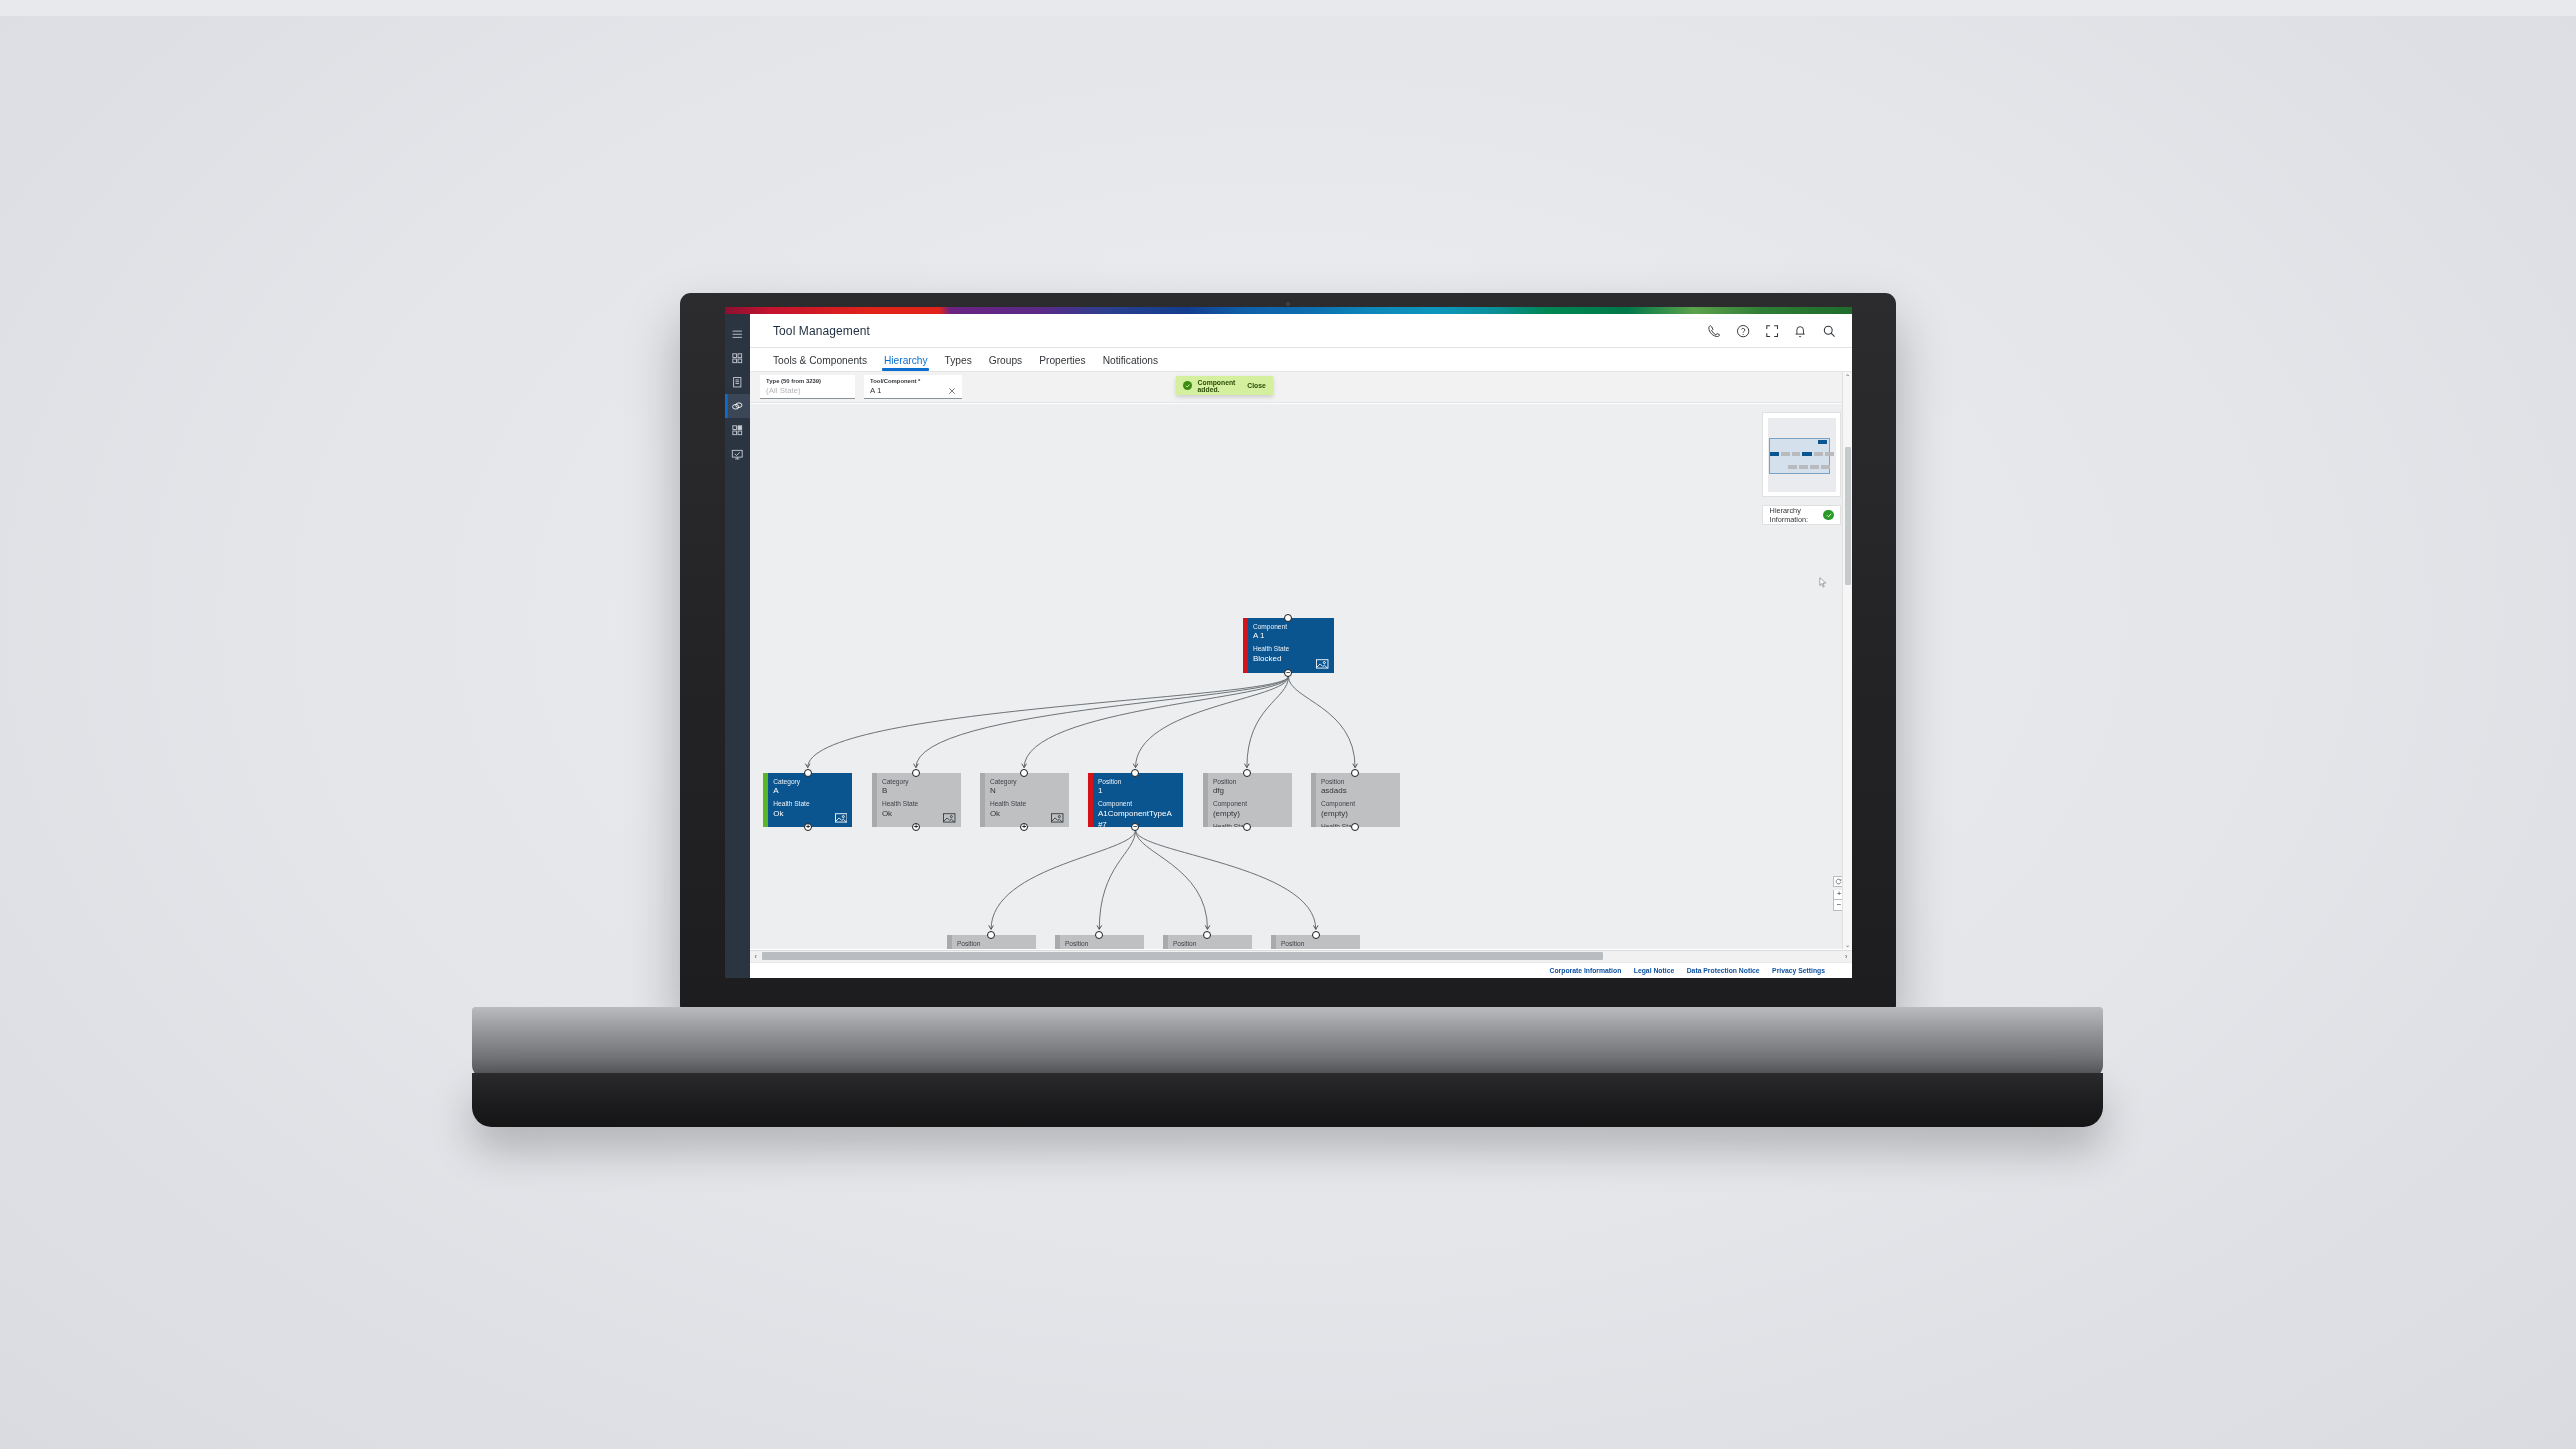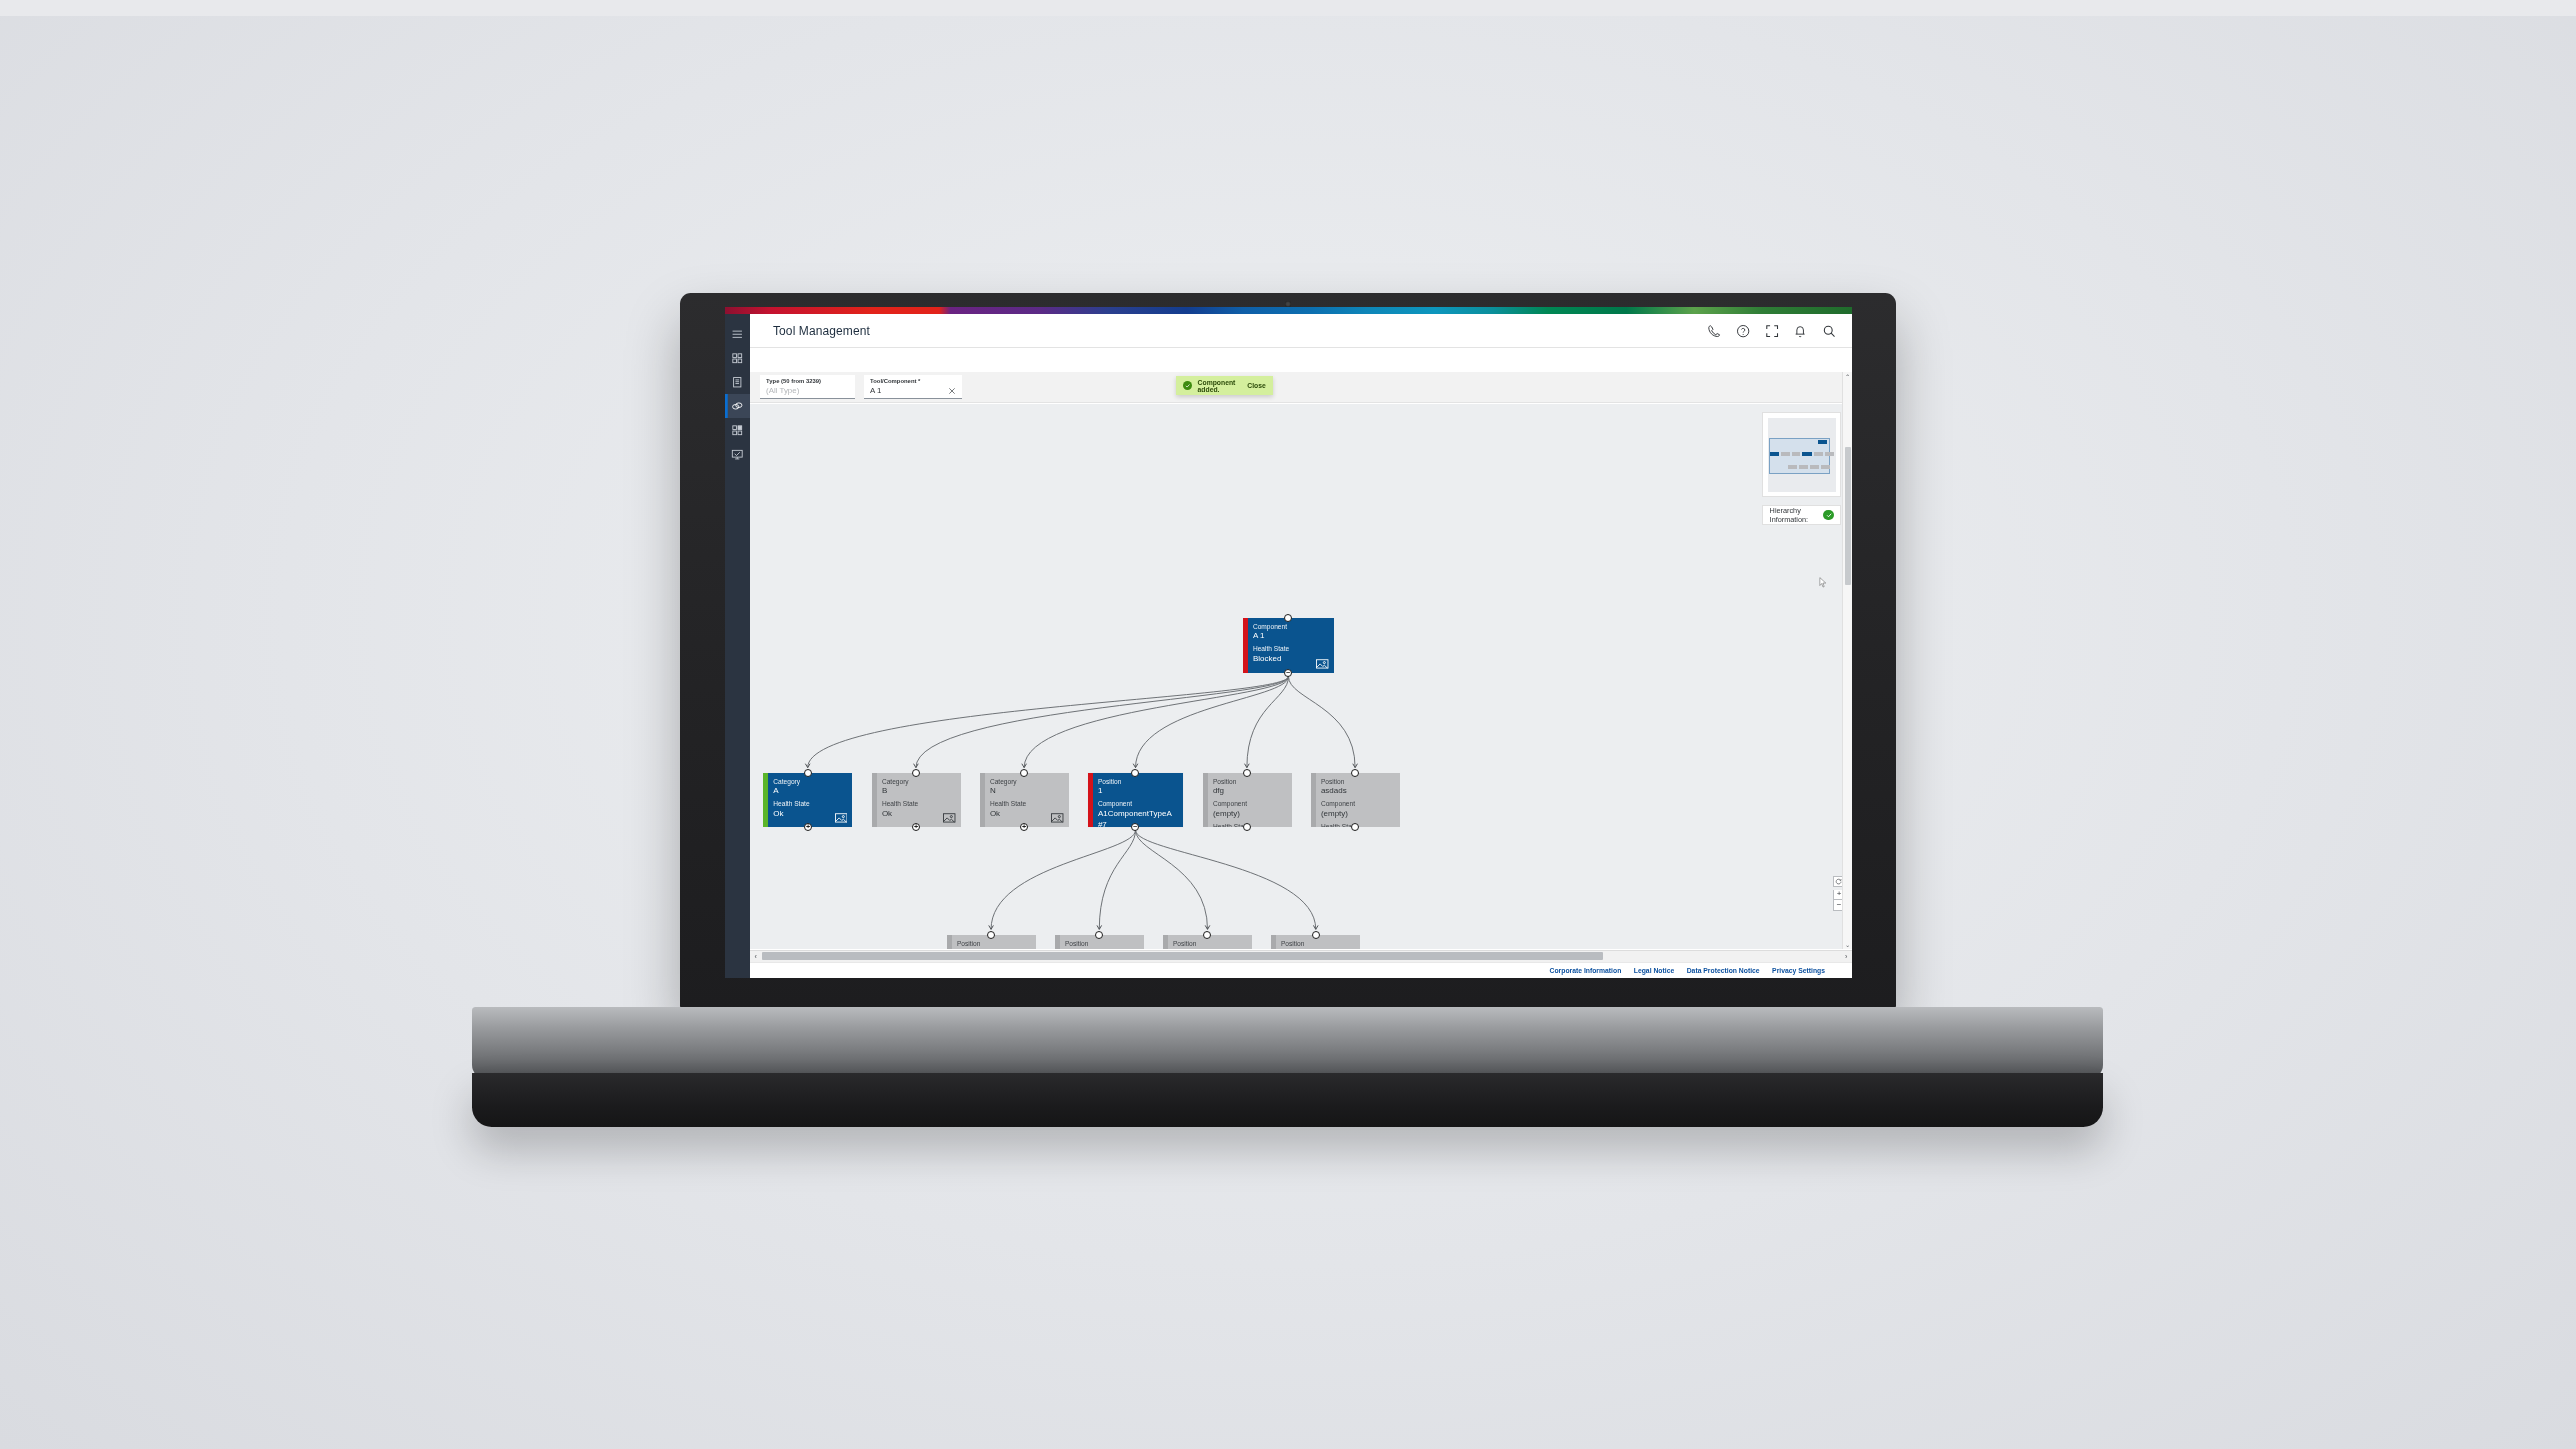--- a/index.html
+++ b/index.html
@@ -272,25 +272,33 @@
           </span>
         <span class="ic">
             <svg viewBox="0 0 24 24" fill="none" stroke="currentColor" stroke-width="1.8">
               <circle cx="10.5" cy="10.5" r="6.6"></circle>
               <path d="M15.4 15.4L21 21"></path>
             </svg>
           </span>
       </div>
     </div>
 
+    <div class="tabbar" id="tabbar">
+        <div class="tab">Tools &amp; Components</div>
+        <div class="tab active">Hierarchy</div>
+        <div class="tab">Types</div>
+        <div class="tab">Groups</div>
+        <div class="tab">Properties</div>
+        <div class="tab">Notifications</div>
+      </div>
 
     <div class="filterbar">
       <div class="field f1">
         <div class="field-lbl">Type (50 from 3239)</div>
-        <div class="field-val ph">(All Type)</div>
+        <div class="field-val ph">(All State)</div>
       </div>
       <div class="field f2">
         <div class="field-lbl">Tool/Component *</div>
         <div class="field-val">A 1</div>
         <span class="field-x"><svg viewBox="0 0 24 24" fill="none" stroke="currentColor" stroke-width="2">
               <path d="M4 4l16 16M20 4L4 20"></path>
             </svg></span>
       </div>
     </div>
 

